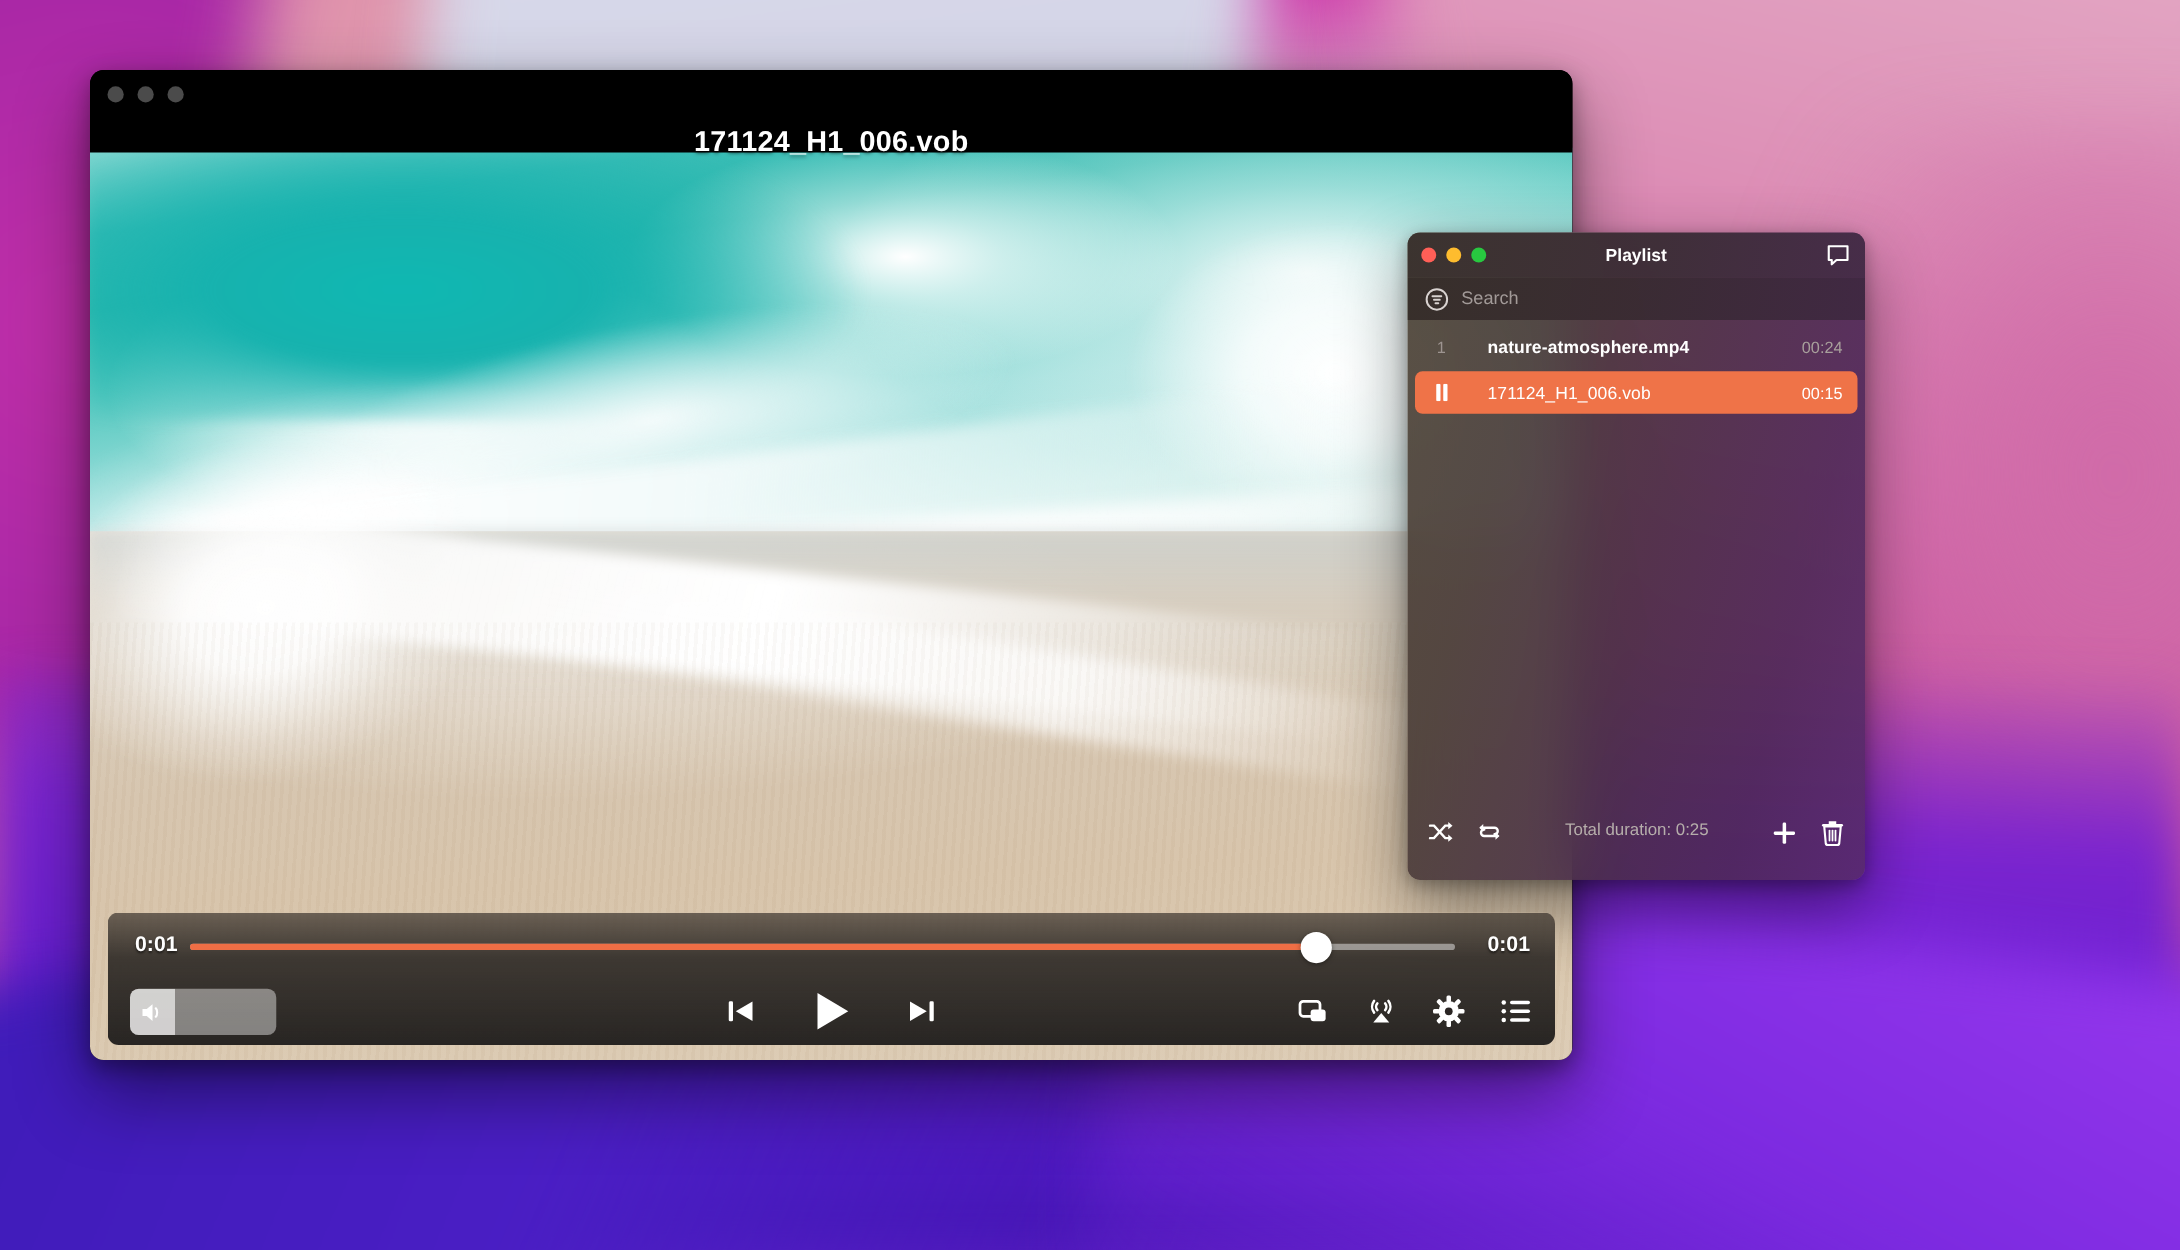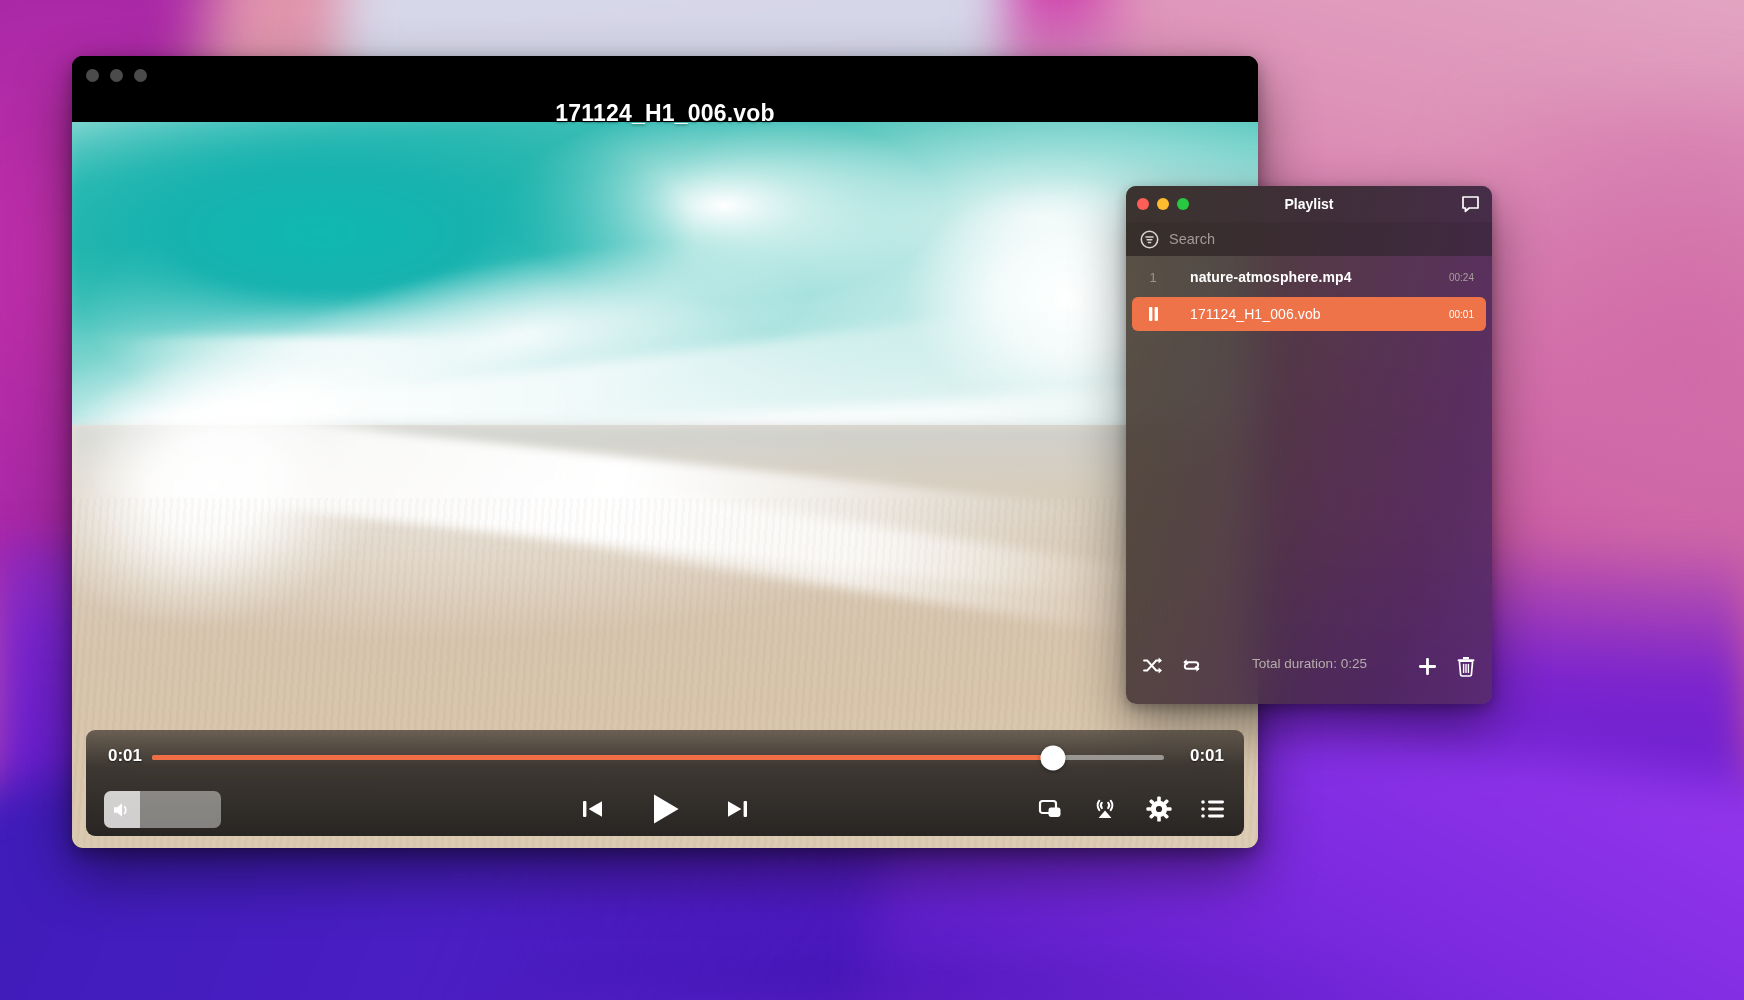--- a/index.html
+++ b/index.html
@@ -233,21 +233,21 @@
     padding:0 12px 0 8px; cursor:pointer; margin-bottom:3px;
   }
   .pl-row.active { background:#ef7348; }
   .pl-idx {
     width:26px; color:#9d9490; font-size:13px; flex-shrink:0;
     display:flex; align-items:center; justify-content:center;
   }
   .pl-row.active .pl-idx { color:#fff; }
   .pl-name { flex:1; color:#fff; font-size:14px; font-weight:bold; letter-spacing:.1px;margin-left:24px; }
   .pl-row.active .pl-name { font-weight:normal; }
-  .pl-dur { color:#a8a09c; font-size:10px; }
+  .pl-dur { color:#a8a09c; font-size:13px; }
   .pl-row.active .pl-dur { color:#fff; }
 
   #pl-footer {
     position:absolute; left:0; right:0; bottom:0; height:48px;
     display:flex; align-items:flex-start; padding:0 16px;
   }
   .fbtn { cursor:pointer; display:flex; align-items:center; }
   #pl-total {
     flex:1; text-align:center; color:#b6aeab; font-size:13.5px;
   }
@@ -430,21 +430,21 @@
     </div>
 
     <div class="pl-row active">
       <span class="pl-idx">
         <svg width="11" height="14" viewBox="0 0 11 14">
           <rect x="1" y="0" width="3.4" height="14" rx="1" fill="#fff"></rect>
           <rect x="6.6" y="0" width="3.4" height="14" rx="1" fill="#fff"></rect>
         </svg>
       </span>
       <span class="pl-name">171124_H1_006.vob</span>
-      <span class="pl-dur">00:01</span>
+      <span class="pl-dur">00:15</span>
     </div>
 
   </div>
 
   <div id="pl-footer">
     <span class="fbtn">
       <svg width="21" height="19" viewBox="0 0 21 19">
         <g stroke="#fff" stroke-width="1.9" fill="none" stroke-linecap="round">
           <path d="M2 4.5h3.2l9 10h3.6"></path>
           <path d="M2 14.5h3.2l9-10h3.6"></path>

